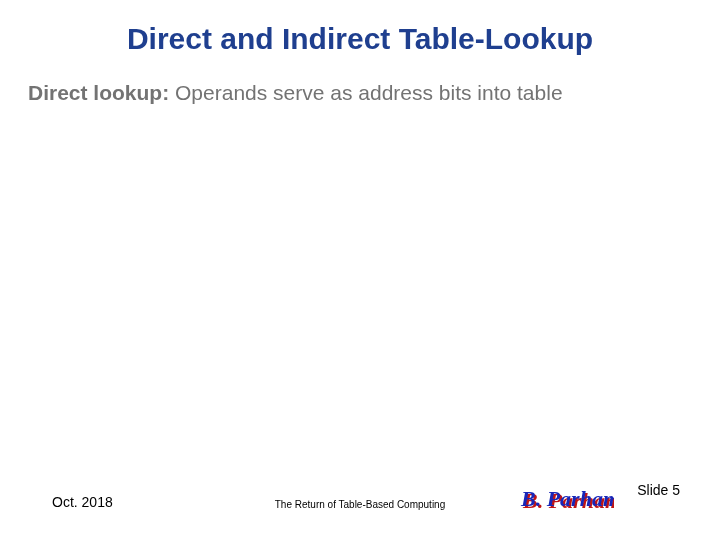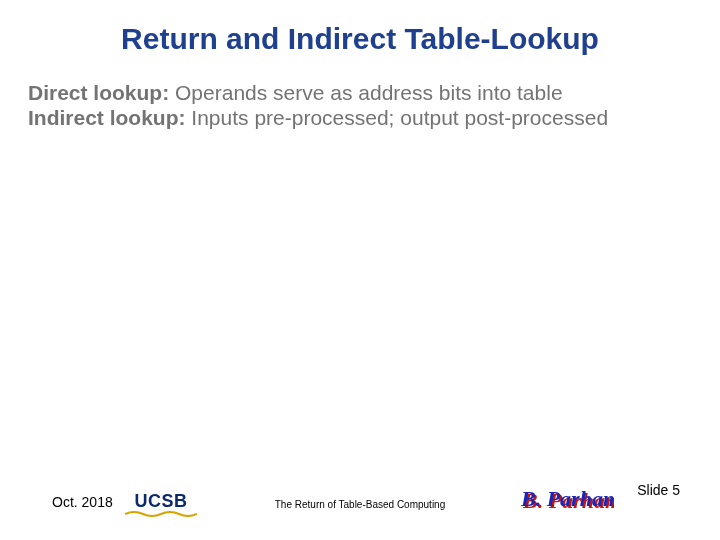--- a/index.html
+++ b/index.html
@@ -103,42 +103,31 @@
     width: 94px;
     height: 34px;
   }
   .author-logo svg { display: block; }
 </style>
 </head>
 <body>
 
 <div class="slide">
 
-  <div class="title">Return and Indirect Table-Lookup</div>
+  <div class="title">Direct and Indirect Table-Lookup</div>
 
   <div class="body">
     <div>
       <span class="bold">Direct lookup:</span><span> Operands serve as address bits into table</span>
-    </div>
-    <div>
-      <span class="bold">Indirect lookup:</span><span> Inputs pre-processed; output post-processed</span>
     </div>
   </div>
 
   <div class="footer">
     <div class="footer-date">Oct. 2018</div>
 
-    <div class="ucsb-logo">
-      <span class="ucsb-box">UCSB</span>
-      <div class="ucsb-wave">
-        <svg width="72" height="6" viewBox="0 0 72 6">
-          <path d="M0 3 Q 9 -1 18 3 T 36 3 T 54 3 T 72 3" stroke="#d9a400" stroke-width="2" fill="none"></path>
-        </svg>
-      </div>
-    </div>
 
     <div class="footer-center">The Return of Table-Based Computing</div>
 
     <div class="author-logo">
       <svg width="94" height="34" viewBox="0 0 94 34">
         <text x="3" y="24" font-family="Brush Script MT, cursive" font-size="22" font-style="italic" font-weight="bold" fill="#c01515">B. Parhami</text>
         <text x="1" y="22" font-family="Brush Script MT, cursive" font-size="22" font-style="italic" font-weight="bold" fill="#1826b8">B. Parhami</text>
       </svg>
     </div>
 

